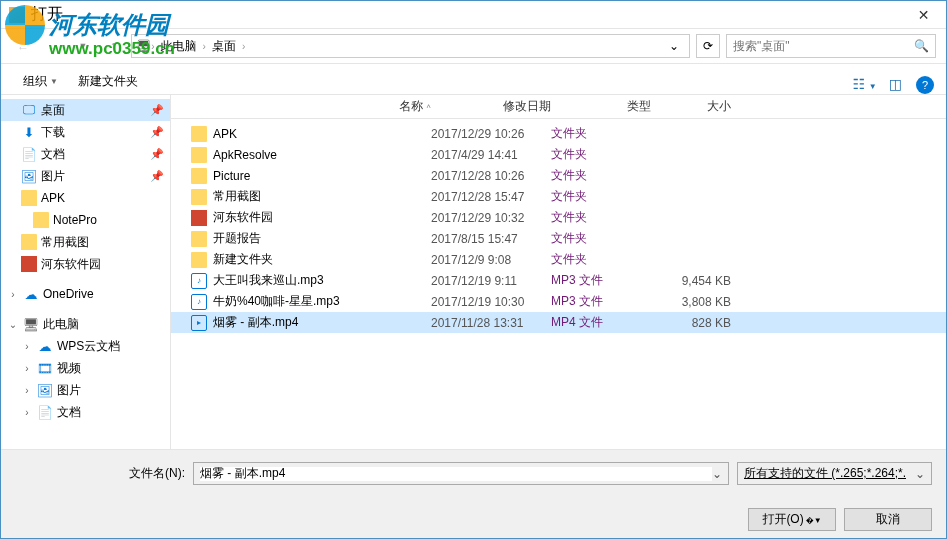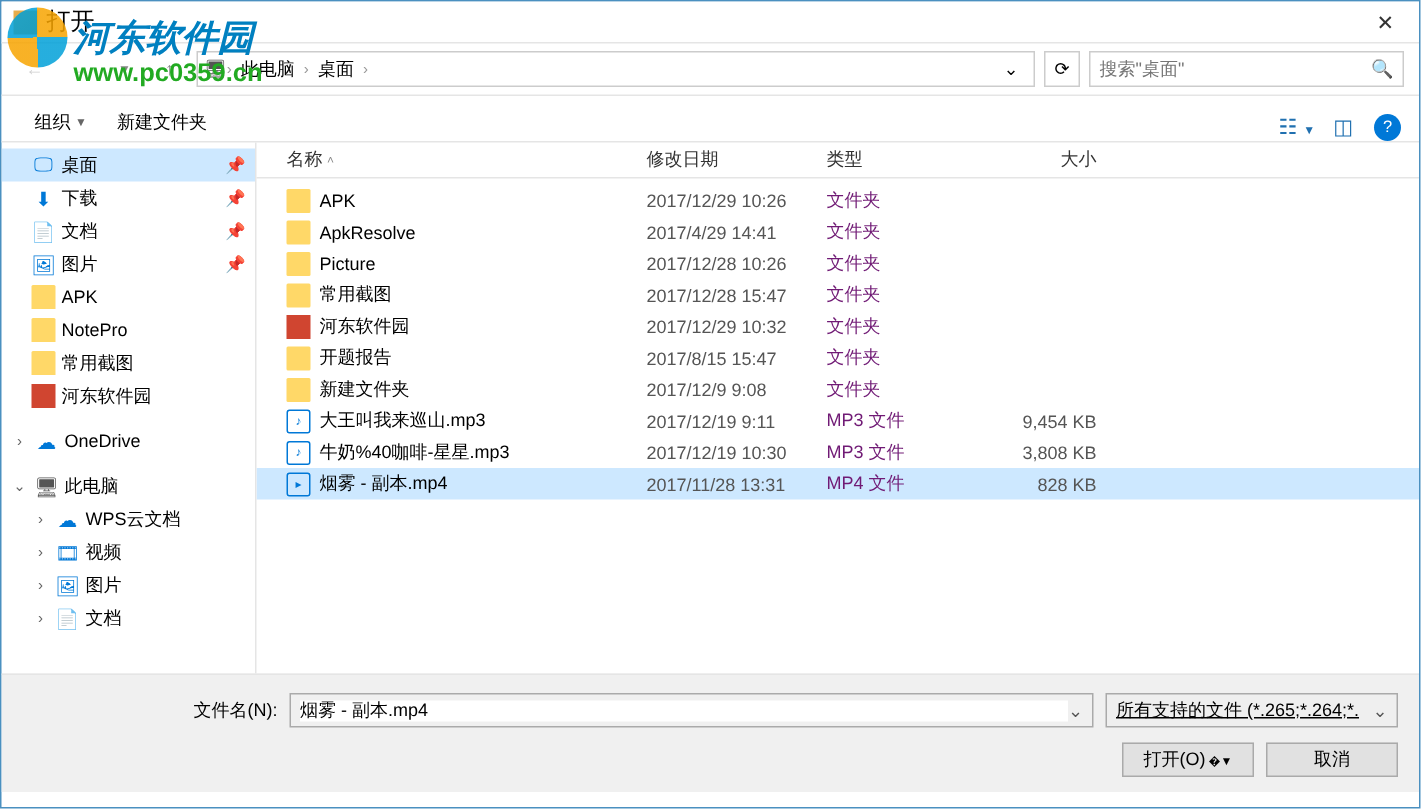--- a/index.html
+++ b/index.html
@@ -43,40 +43,40 @@
 .ico.desktop { color: #0078d7; }
 .ico.download { color: #0078d7; }
 .ico.doc { color: #0078d7; }
 .ico.pic { color: #0078d7; }
 .ico.cloud { color: #0078d7; }
 .ico.pc { color: #555; }
 .ico.video { color: #0078d7;}
 .sb-gap { height: 8px;}
 .filelist { flex: 1; display: flex; flex-direction: column; }
 .fl-header { height: 24px; display: flex; align-items: center; border-bottom: 1px solid #e5e5e5; padding-left: 20px; }
-.fl-header .col { color: #333; cursor: pointer; display: flex; align-items: center; gap: 3px;}
+.fl-header .col { color: #333; cursor: pointer; display: flex; align-items: center; gap: 3px; justify-content: flex-end;}
 .fl-header .col.name { width: 240px;}
 .fl-header .col.date { width: 120px; font-family: Liberation Serif, serif;}
 .fl-header .col.type { width: 100px;}
 .fl-header .col.size { width: 90px; justify-content: flex-end; padding-right: 10px;}
 .fl-header .sort { font-size: 8px; color: #888;}
 .fl-body { flex: 1; overflow-y: auto; padding: 4px 0; }
 .fl-row { height: 21px; display: flex; align-items: center; padding-left: 20px; cursor: pointer; }
 .fl-row.selected { background: #cde8ff; }
 .fl-row .fico { width: 16px; height: 16px; margin-right: 6px; display: inline-flex; align-items: center; justify-content: center; font-size: 12px;}
 .fl-row .c-name { width: 218px; white-space: nowrap; overflow: hidden;}
 .fl-row .c-date { width: 120px; color: #555;}
 .fl-row .c-type { width: 100px; color: #701a75;}
 .fl-row .c-size { width: 90px; text-align: right; padding-right: 10px; color: #555;}
 .fico.fold { background: #ffd868; border-radius: 1px; }
 .fico.fold-red { background: #d04530;}
 .fico.audio { border: 1px solid #0078d7; border-radius: 2px; color: #0078d7; font-size: 8px;}
 .fico.vid { border: 1px solid #0078d7; border-radius: 2px; color: #0078d7; font-size: 8px;}
 .footer { border-top: 1px solid #e5e5e5; padding: 12px 14px 10px; background: #f0f0f0; }
-.footer .row { display: flex; align-items: center; gap: 8px; margin-bottom: 10px;}
+.footer .row { display: flex; align-items: center; gap: 8px; margin-bottom: 23px;}
 .footer .fn-label { width: 170px; text-align: right; }
 .footer .fn-input { flex: 1; height: 23px; border: 1px solid #aaa; padding: 0 6px; display:flex; align-items:center;}
 .footer .fn-input input { border:none; outline:none; width:100%; font-size:12px;}
 .footer .fn-input .dd { cursor: pointer; color:#555;}
 .footer .ft-select { width: 195px; height: 23px; border: 1px solid #aaa; padding: 0 6px; display: flex; align-items: center; background:#efefef; cursor:pointer;}
 .footer .ft-select .dd { margin-left: auto; color:#555;}
 .footer .btns { display: flex; justify-content: flex-end; gap: 8px;}
 .footer .btn { width: 88px; height: 23px; border: 1px solid #aaa; background: #e1e1e1; display: flex; align-items: center; justify-content: center; cursor: pointer;}
 .footer .btn .caret { font-size: 8px; margin-left: 2px;}
 </style>
@@ -151,21 +151,21 @@
       </div>
       <div class="sb-item" style="padding-left: 20px;">
         <span class="ico pic">🖼</span>
         <span class="lbl">图片</span>
         <span class="pin">📌</span>
       </div>
       <div class="sb-item" style="padding-left: 20px;">
         <span class="ico folder"></span>
         <span class="lbl">APK</span>
       </div>
-      <div class="sb-item" style="padding-left: 20px;">
+      <div class="sb-item" style="padding-left: 20px; margin-left: 12px;">
         <span class="ico folder"></span>
         <span class="lbl">NotePro</span>
       </div>
       <div class="sb-item" style="padding-left: 20px;">
         <span class="ico folder"></span>
         <span class="lbl">常用截图</span>
       </div>
       <div class="sb-item" style="padding-left: 20px;">
         <span class="ico folder-red"></span>
         <span class="lbl">河东软件园</span>

